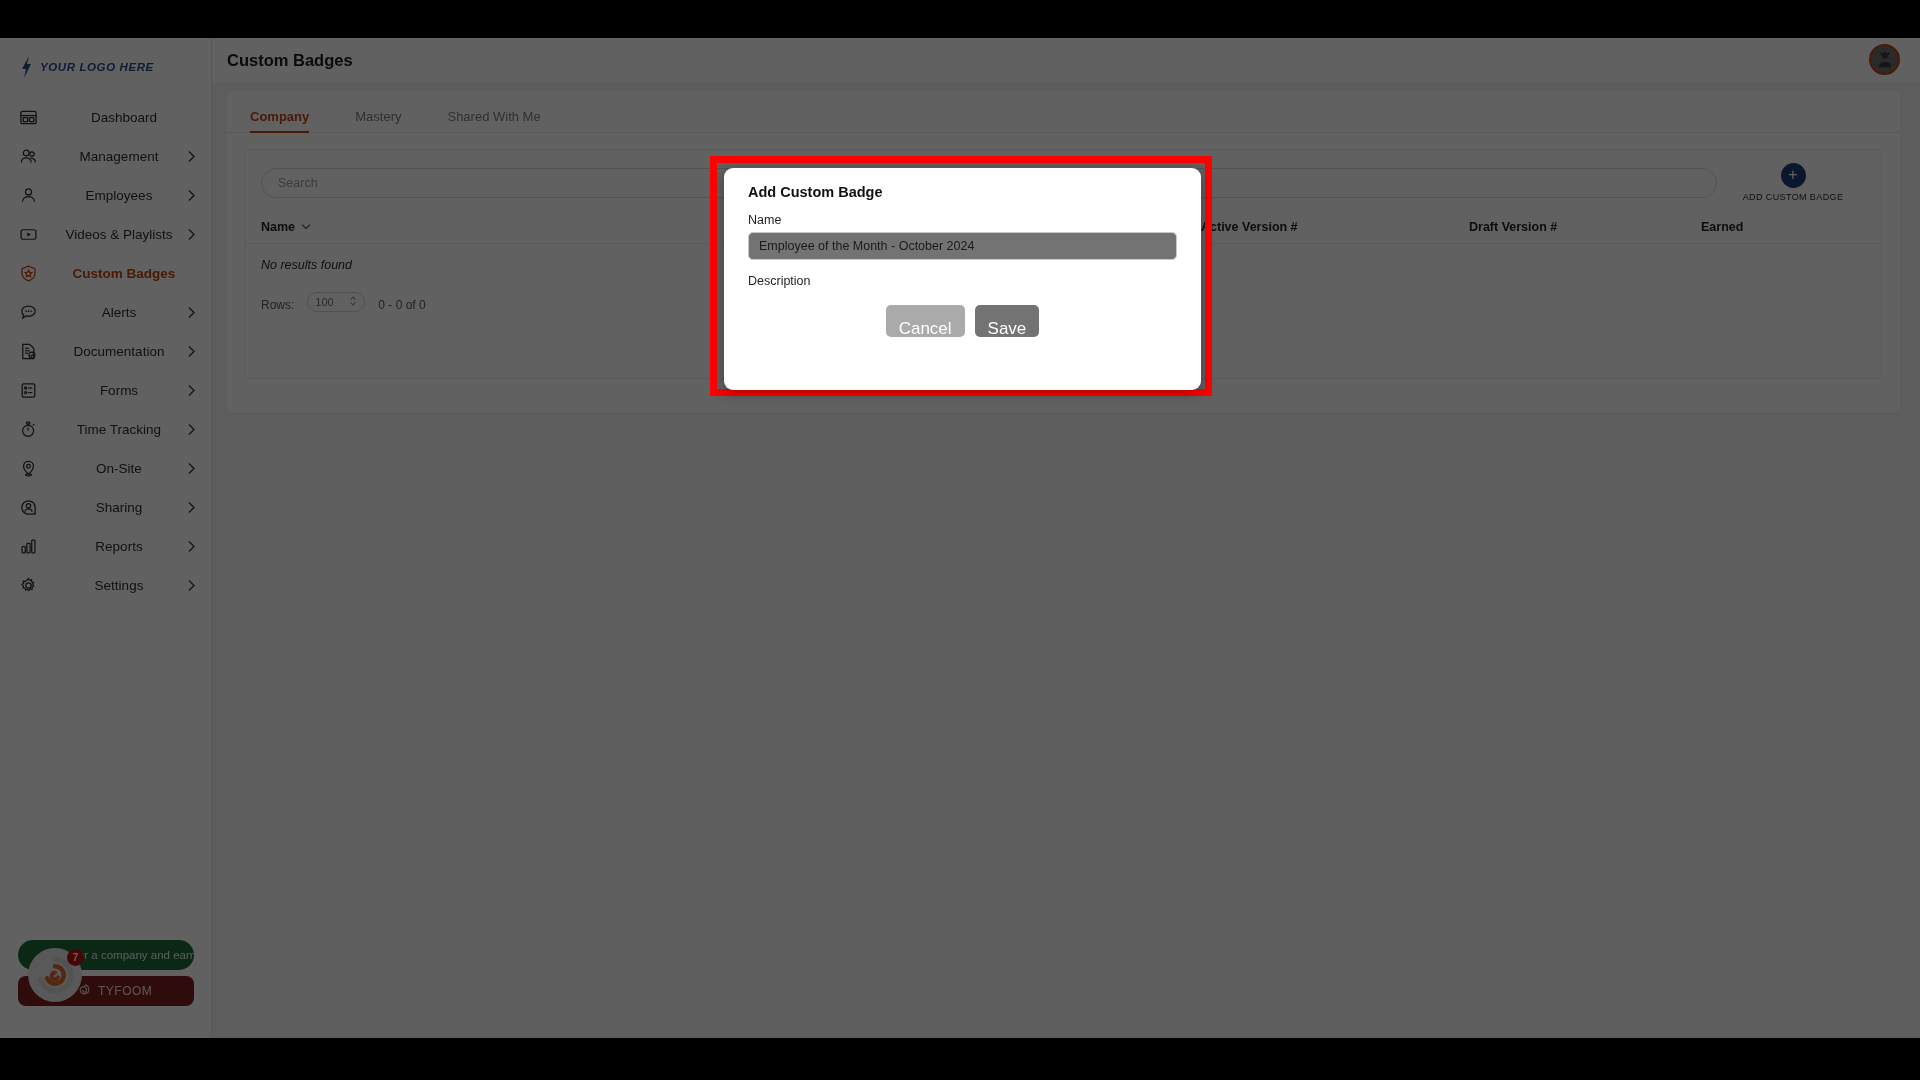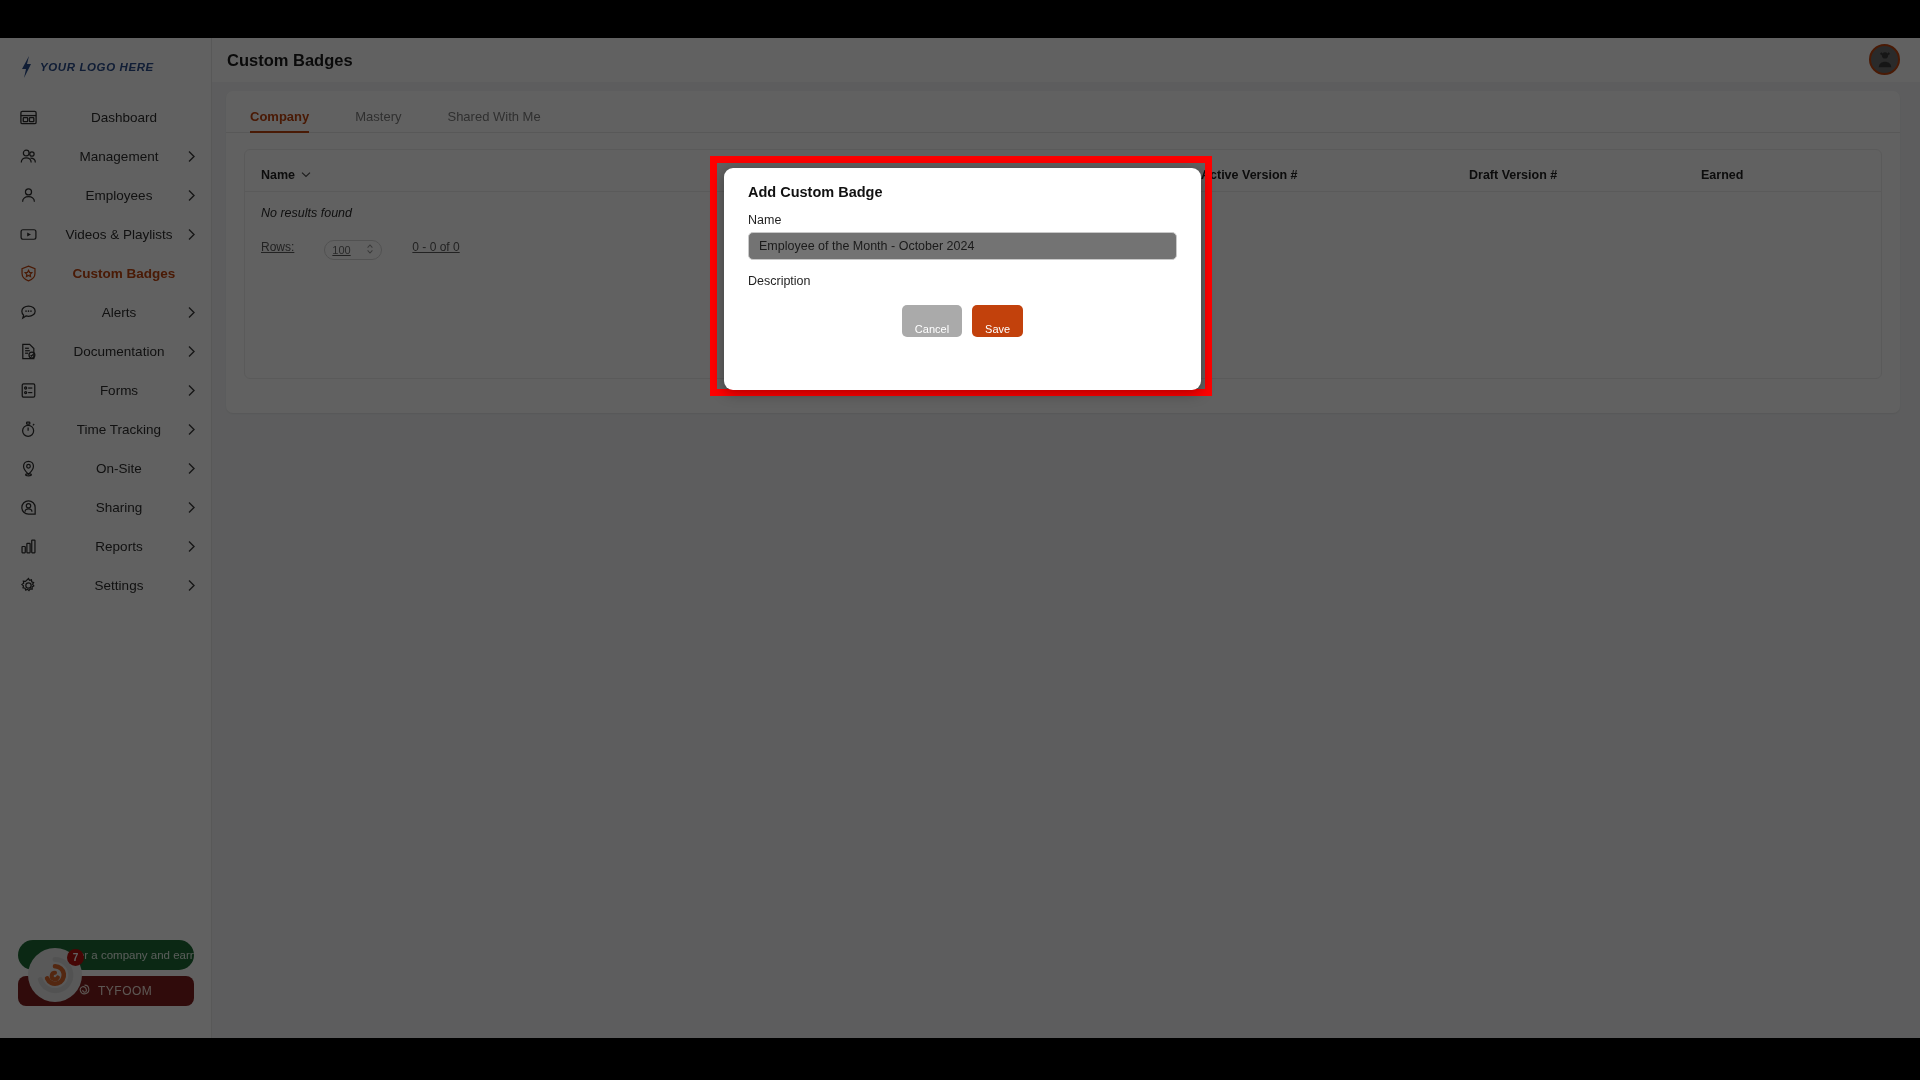--- a/index.html
+++ b/index.html
@@ -242,23 +242,23 @@
   .th.dv { width: 232px; }
   .th.earned { width: 150px; }
   .sort-caret { font-size: 9px; color: #555; }
 
   .table-body {
     padding: 14px 16px 0 16px;
     font-size: 12.5px; color: #2b2b2b;
     font-style: italic;
   }
   .table-footer {
-    display: flex; align-items: flex-start; gap: 30px;
+    display: flex; align-items: flex-end; gap: 13px;
     padding: 20px 16px 0 16px;
-    font-size: 12px; color: #5a5a5a; text-decoration: underline;
+    font-size: 12px; color: #5a5a5a;
   }
   .rows-select {
     width: 58px; height: 20px;
     border: 1px solid #d5d5d5; border-radius: 10px;
     display: flex; align-items: center; justify-content: space-between;
     padding: 0 7px;
     font-size: 11px; color: #6d6d6d;
     cursor: pointer;
   }
   .stepper { font-size: 8px; line-height: 1; color:#888; }
@@ -341,28 +341,28 @@
     transform-origin: right bottom;
   }
   .btn-row {
     display: flex; justify-content: center; gap: 10px;
     margin-top: 17px;
   }
   .btn {
     height: 32px; min-width: 46px;
     border-radius: 5px;
     border: none;
-    font-size: 11px;
+    font-size: 17px;
     font-family: "Liberation Sans", sans-serif;
     cursor: pointer;
     padding: 12px 13px;
     line-height: 24px;
   }
   .btn-cancel { background: #aaaaaa; color: #ffffff; }
-  .btn-save { background: #c2410c; color: #ffffff; }
+  .btn-save { background: #737373; color: #ffffff; }
 </style>
 </head>
 <body>
 
 <div id="app">
   <div class="page">
 
     <div class="sidebar">
       <div class="logo-wrap">
         <span class="logo-mark">
@@ -616,20 +616,29 @@
       </div>
 
       <div class="content-card">
         <div class="tabs">
           <div class="tab active">Company</div>
           <div class="tab">Mastery</div>
           <div class="tab">Shared With Me</div>
         </div>
 
         <div class="panel">
+          <div class="search-row">
+            <div class="search-box">
+              <span>Search</span>
+            </div>
+            <div class="add-badge-btn">
+              <div class="add-circle">+</div>
+              <div class="add-label">ADD CUSTOM BADGE</div>
+            </div>
+          </div>
 
           <div class="table-head">
             <div class="th name">
               <span>Name</span>
               <span class="sort-caret">
                 <svg width="10" height="7" viewBox="0 0 10 7" fill="none" stroke="#4a4a4a" stroke-width="1.2">
                     <path d="M1 1.6 L5 5.4 L9 1.6"></path>
                   </svg>
               </span>
             </div>

